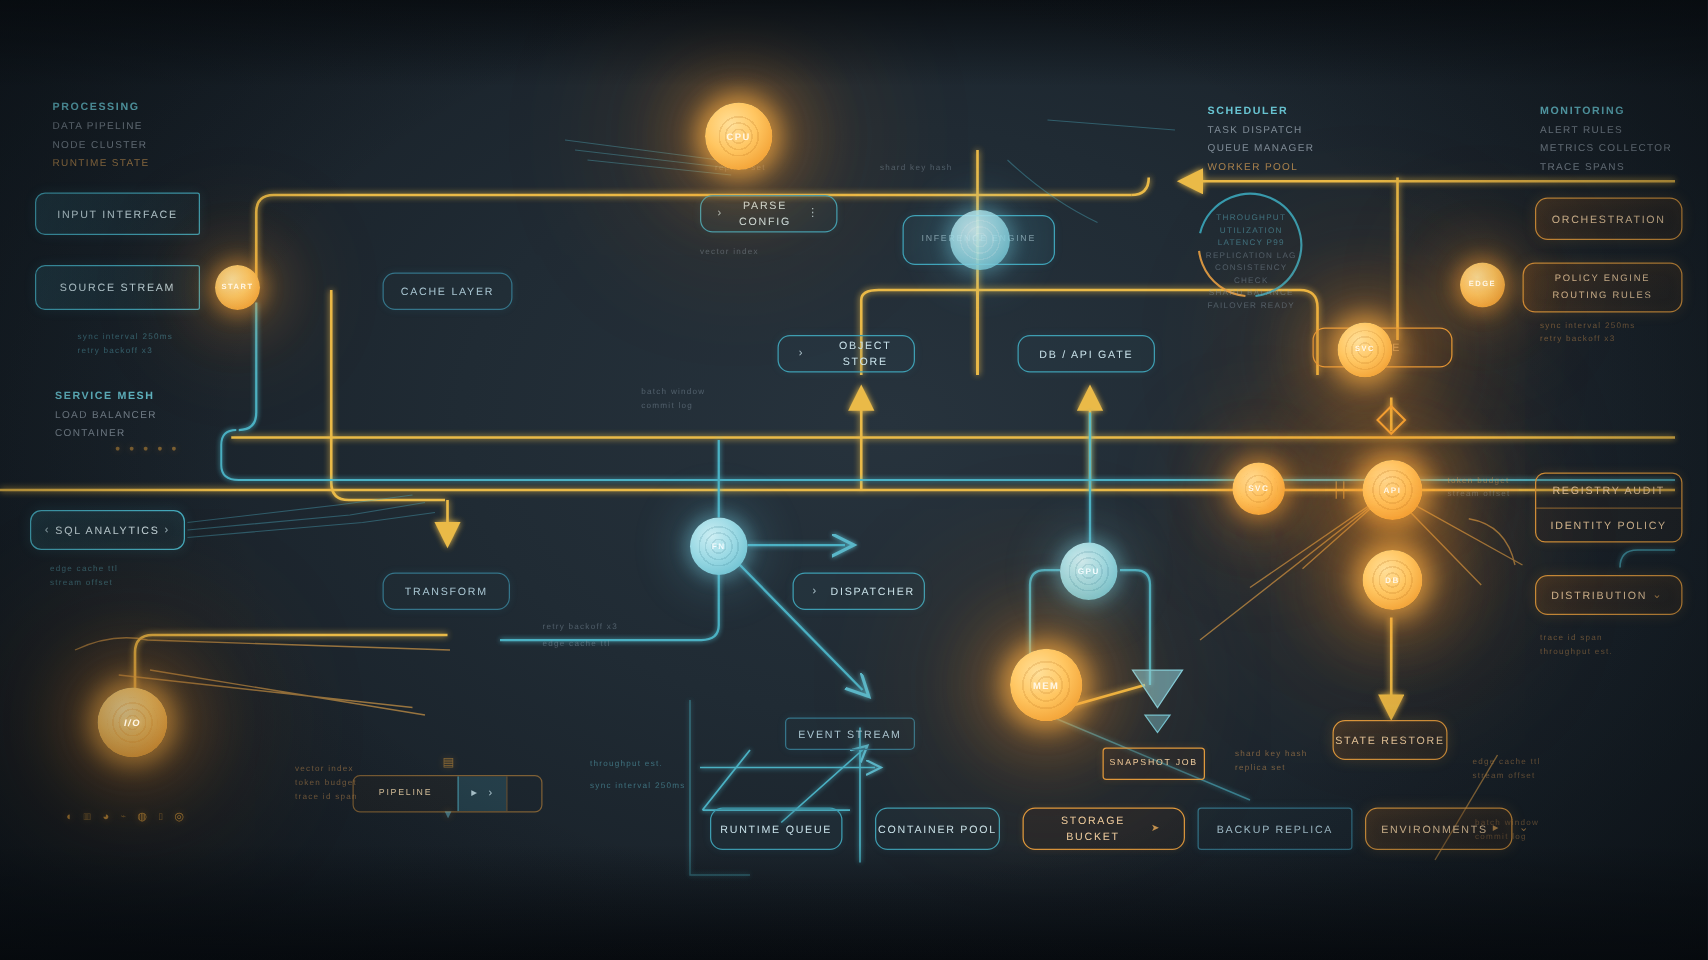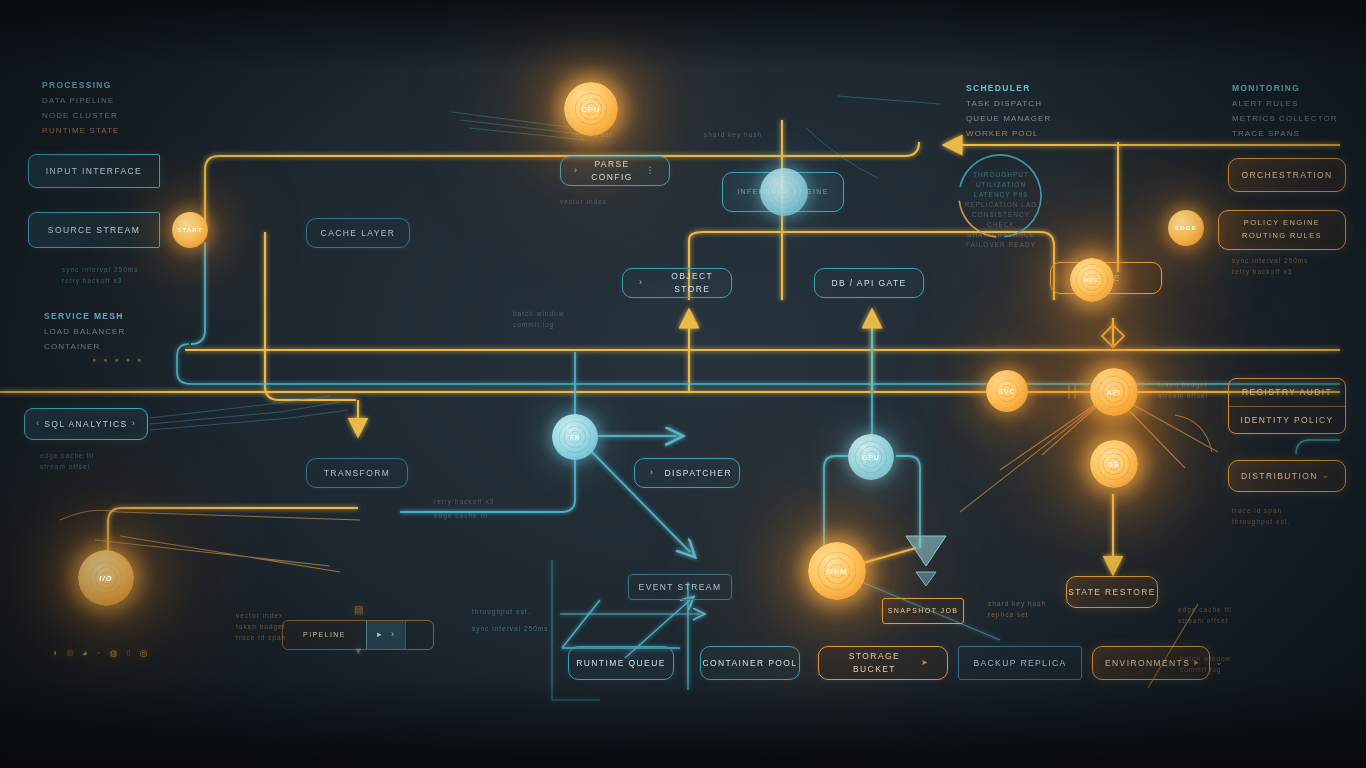--- a/index.html
+++ b/index.html
@@ -446,21 +446,21 @@
 
   <div class="orb amber" style="left:1168px; top:210px; width:36px; height:36px;">
     <span class="lbl" style="font-size:6px;">EDGE</span>
   </div>
 
   <div class="orb amber bright" style="left:1070px; top:258px; width:44px; height:44px;">
     <div class="hexpat" style="background:repeating-radial-gradient(circle at 50% 50%, rgba(180,105,20,.5) 0 1.2px, transparent 1.2px 5px);"></div>
     <span class="lbl" style="font-size:6px;">SVC</span>
   </div>
 
-  <div class="orb amber bright" style="left:808px; top:542px; width:58px; height:58px;">
+  <div class="orb amber bright" style="left:808px; top:519px; width:58px; height:58px;">
     <div class="hexpat" style="background:repeating-radial-gradient(circle at 50% 50%, rgba(180,105,20,.5) 0 1.4px, transparent 1.4px 6px);"></div>
     <span class="lbl">MEM</span>
   </div>
 
   <div class="ringtext" style="left:958px; top:170px; width:86px;">
     <div class="micro cy">THROUGHPUT</div>
     <div class="micro cy">UTILIZATION</div>
     <div class="micro cy">LATENCY P99</div>
     <div class="micro">REPLICATION LAG</div>
     <div class="micro">CONSISTENCY CHECK</div>

